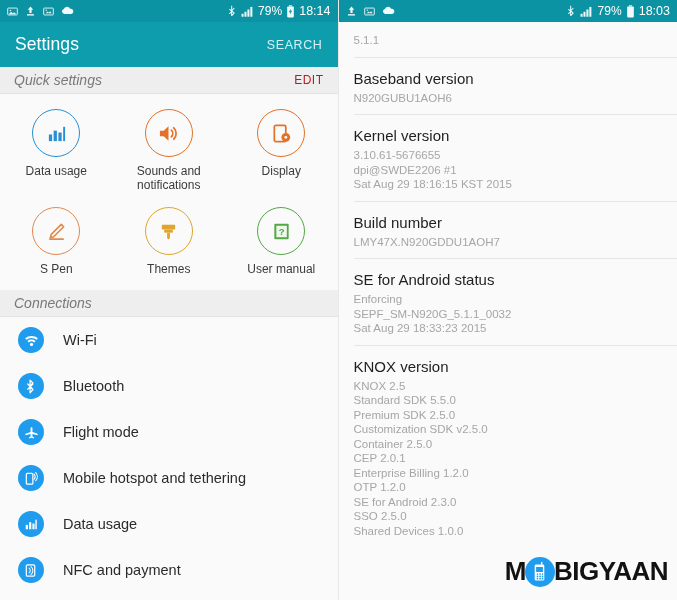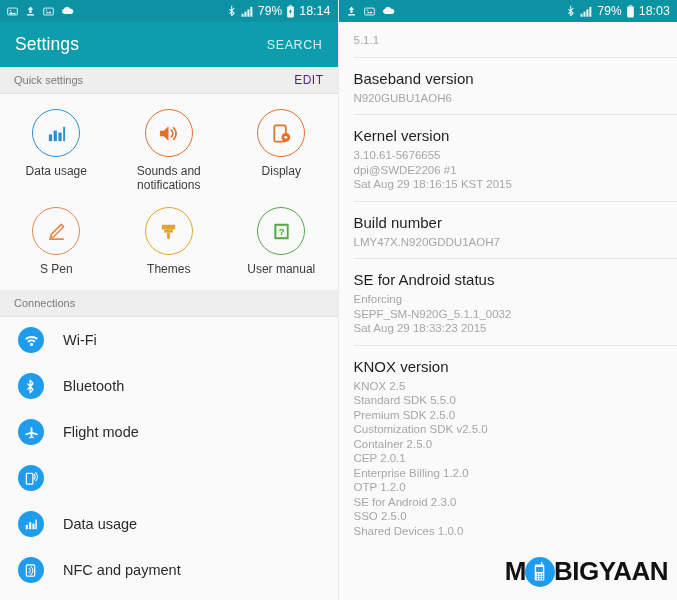--- a/index.html
+++ b/index.html
@@ -43,22 +43,22 @@
   }
   .appbar.withback{padding-left:13px;}
 
   
   .section-hd{
     height:27px;background:#eeeeee;
     display:flex;align-items:center;
     padding:0 14px;box-sizing:border-box;
     border-bottom:1px solid #e3e3e3;
   }
-  .section-hd .lbl{font-size:11px;color:#797979;}
-  .section-hd .edit{margin-left:auto;font-size:12px;color:#4c1d95;letter-spacing:.5px;}
+  .section-hd .lbl{font-size:14px;color:#797979;font-style:italic;}
+  .section-hd .edit{margin-left:auto;font-size:12px;color:#b91c1c;letter-spacing:.5px;}
 
   
   .qs-grid{
     background:#fafafa;padding:10px 0 8px;
     display:grid;grid-template-columns:repeat(3,1fr);
     row-gap:4px;
   }
   .qs-cell{
     display:flex;flex-direction:column;align-items:center;
     padding:5px 2px 6px;
@@ -287,20 +287,21 @@
         <span class="row-label">Flight mode</span>
       </div>
 
       <div class="row">
         <span class="row-icon">
           <svg width="14" height="15" viewBox="0 0 15 16">
               <rect x="2.5" y="2.5" width="7" height="11.5" rx="1" fill="none" stroke="#fff" stroke-width="1.3"></rect>
               <path d="M10.8 3.3a4.3 4.3 0 010 5.5M12.6 1.6a6.7 6.7 0 010 8.8" fill="none" stroke="#fff" stroke-width="1.2" stroke-linecap="round"></path>
             </svg>
         </span>
+        <span class="row-label">Mobile hotspot and tethering</span>
       </div>
 
       <div class="row">
         <span class="row-icon">
           <svg width="14" height="14" viewBox="0 0 16 16">
               <rect x="2" y="9" width="2.5" height="5" fill="#fff"></rect>
               <rect x="5.8" y="6" width="2.5" height="8" fill="#fff"></rect>
               <rect x="9.6" y="7.5" width="2.5" height="6.5" fill="#fff"></rect>
               <rect x="13" y="3" width="1.6" height="11" fill="#fff"></rect>
             </svg>

